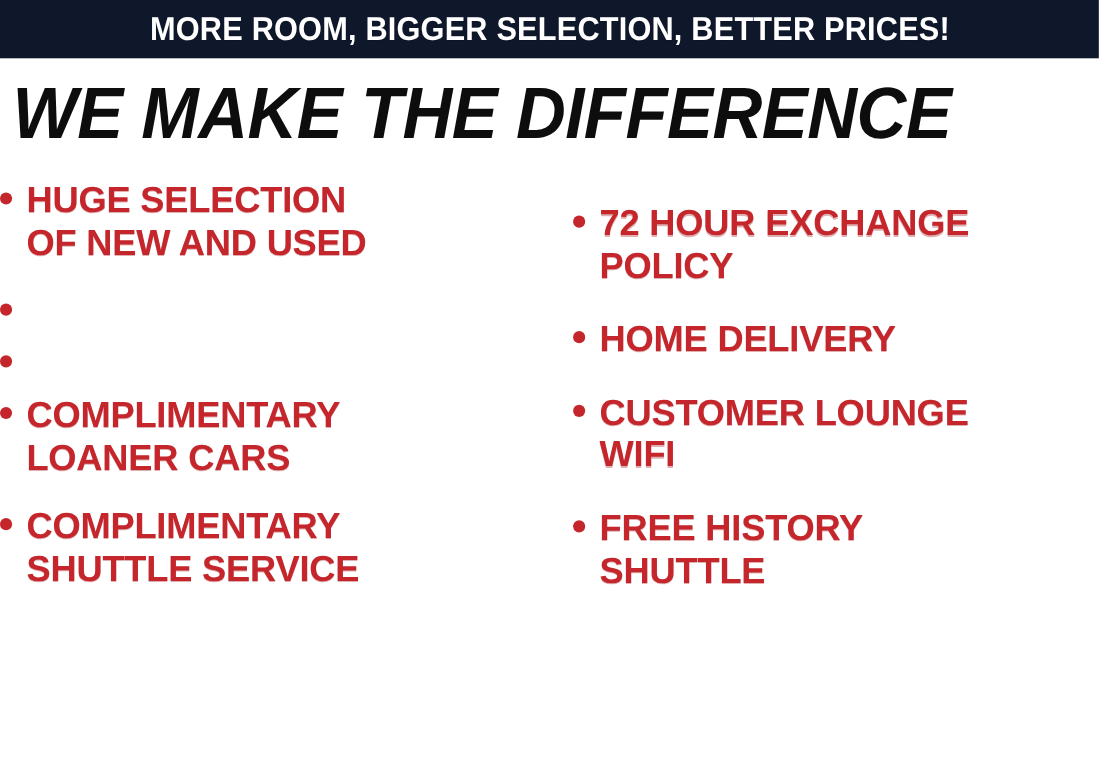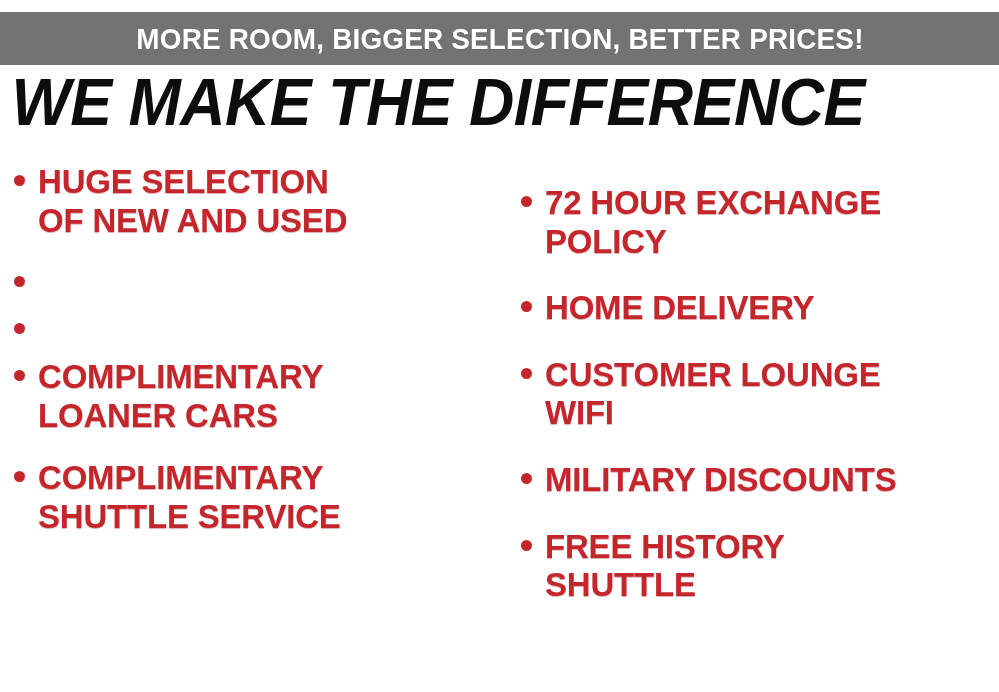--- a/index.html
+++ b/index.html
@@ -19,24 +19,24 @@
     width: 999px;
     height: 692px;
     background: #ffffff;
     box-sizing: border-box;
   }
 
   
   .banner {
     position: absolute;
     left: 0;
-    top: 12px;
+    top: 0;
     width: 999px;
     height: 53px;
-    background: #737373;
+    background: #0f172a;
     display: flex;
     align-items: center;
     justify-content: center;
     overflow: hidden;
   }
   .banner-text {
     color: #ffffff;
     font-family: "Liberation Sans Narrow", "Liberation Sans", sans-serif;
     font-weight: bold;
     font-size: 30px;
@@ -80,21 +80,20 @@
     width: 999px;
     height: 540px;
     display: flex;
     align-items: flex-start;
   }
   .col {
     box-sizing: border-box;
   }
   .col-left {
     width: 505px;
-    padding-left: 14px;
     padding-top: 11px;
   }
   .col-right {
     width: 494px;
     padding-left: 16px;
     padding-top: 11px;
   }
 
   .bullet-item {
     display: flex;
@@ -182,24 +181,20 @@
         <span class="bullet-dot"></span>
         <span class="bullet-label">HOME DELIVERY</span>
       </div>
 
       <div class="bullet-item">
         <span class="bullet-dot"></span>
         <span class="bullet-label">CUSTOMER LOUNGE
 WIFI</span>
       </div>
 
-      <div class="bullet-item">
-        <span class="bullet-dot"></span>
-        <span class="bullet-label">MILITARY DISCOUNTS</span>
-      </div>
 
 
       <div class="bullet-item">
         <span class="bullet-dot"></span>
         <span class="bullet-label">FREE HISTORY
 SHUTTLE</span>
       </div>
 
     </div>
 

